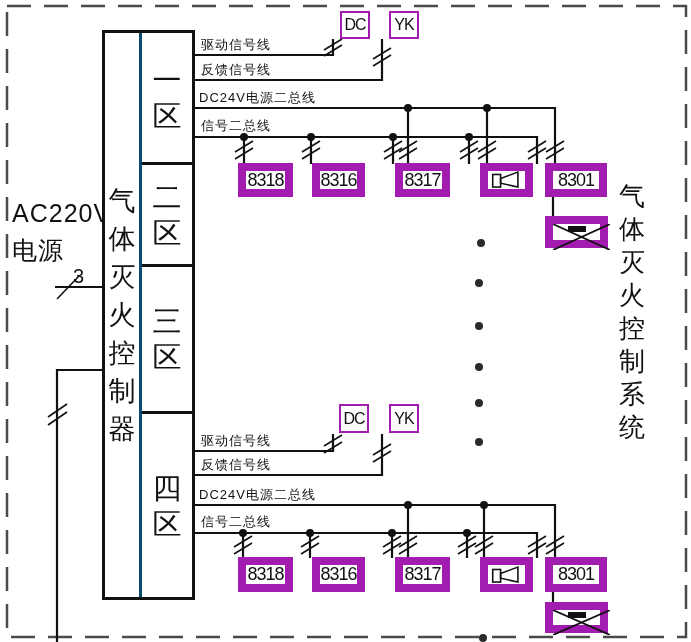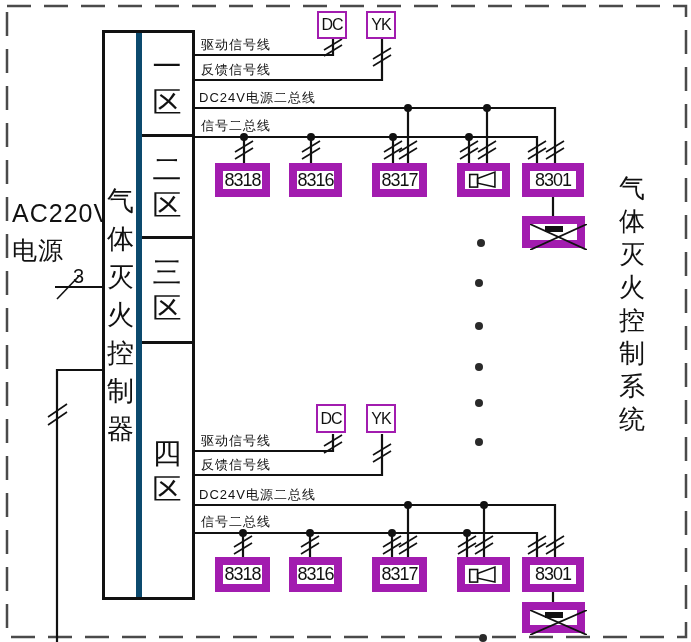--- a/index.html
+++ b/index.html
@@ -3,47 +3,47 @@
 <meta charset="utf-8">
 <style>
   html,body{margin:0;padding:0;background:#fff;}
   #stage{
     position:relative;width:691px;height:642px;background:#fff;overflow:hidden;
     font-family:"Liberation Sans",sans-serif;color:#111;
   }
   #wires{position:absolute;left:0;top:0;z-index:1;}
   .box{
     position:absolute;box-sizing:border-box;border:8px solid #a21caf;background:#fff;z-index:2;
-    display:flex;align-items:center;justify-content:center;
+    display:flex;align-items:center;justify-content:center;margin-left:23px;
   }
   .devbox{font-size:18px;letter-spacing:-1px;}
   .modbox{font-size:16px;letter-spacing:-1px;border-width:2.5px;}
   .wlabel{
     position:absolute;z-index:2;font-size:13px;line-height:19px;white-space:nowrap;
     letter-spacing:1px;
   }
   .vtext{
     width:32px;text-align:center;word-break:break-all;line-break:anywhere;
   }
   .ctrl-label{font-size:27px;line-height:38px;}
   .zone-label{font-size:29px;line-height:36px;}
   .sys-label{
-    position:absolute;left:616px;top:172px;z-index:2;font-size:26px;line-height:33px;
+    position:absolute;left:616px;top:180px;z-index:2;font-size:26px;line-height:33px;
   }
   .power-label{
     position:absolute;left:12px;top:195px;z-index:2;font-size:25px;line-height:37px;
     white-space:pre-line;letter-spacing:1px;
   }
   .count-label{position:absolute;left:73px;top:265px;z-index:2;font-size:20px;}
   .controller{
     position:absolute;left:102px;top:30px;width:93px;height:570px;z-index:2;
     box-sizing:border-box;border:3px solid #111;display:flex;background:#fff;
   }
   .ctrl-left{
-    width:37px;box-sizing:border-box;border-right:6px solid #0c4a6e;
+    width:37px;box-sizing:border-box;border-right:3px solid #0c4a6e;
     display:flex;align-items:center;justify-content:center;
   }
   .ctrl-right{flex:1;display:flex;flex-direction:column;}
   .zone-cell{
     box-sizing:border-box;border-bottom:3px solid #111;
     display:flex;align-items:center;justify-content:center;
   }
   .zone-cell:last-child{border-bottom:none;}
   .crossbox{padding:0;}
   .crossbox svg{position:absolute;inset:0;}
@@ -174,27 +174,27 @@
 
   <div class="power-label">AC220V
 电源</div>
   <div class="count-label">3</div>
 
   <div class="controller">
     <div class="ctrl-left">
       <div class="vtext ctrl-label">气体灭火控制器</div>
     </div>
     <div class="ctrl-right">
-      <div class="zone-cell" style="height:104px">
+      <div class="zone-cell" style="height:132px">
         <div class="vtext zone-label">一区</div>
       </div>
       <div class="zone-cell" style="height:102px">
         <div class="vtext zone-label">二区</div>
       </div>
-      <div class="zone-cell" style="height:105px">
+      <div class="zone-cell" style="height:147px">
         <div class="vtext zone-label">三区</div>
       </div>
       <div class="zone-cell" style="flex:1">
         <div class="vtext zone-label">四区</div>
       </div>
     </div>
   </div>
 
   <div class="wlabel" style="left:201px;top:35px">驱动信号线</div>
   <div class="wlabel" style="left:201px;top:60px">反馈信号线</div>

